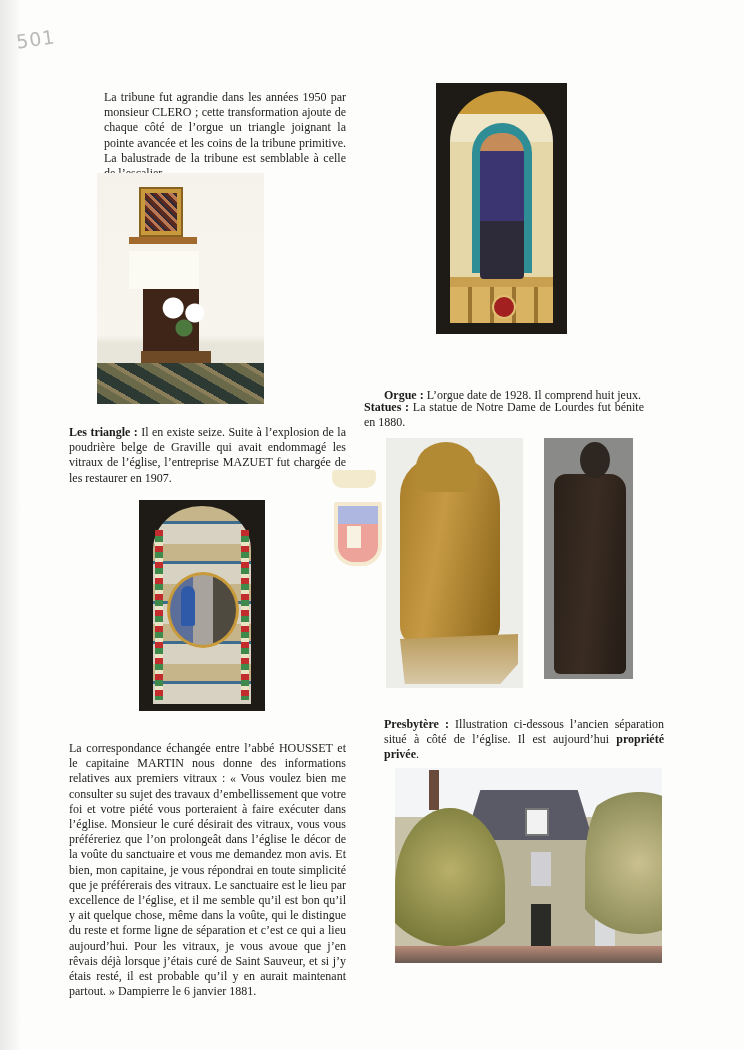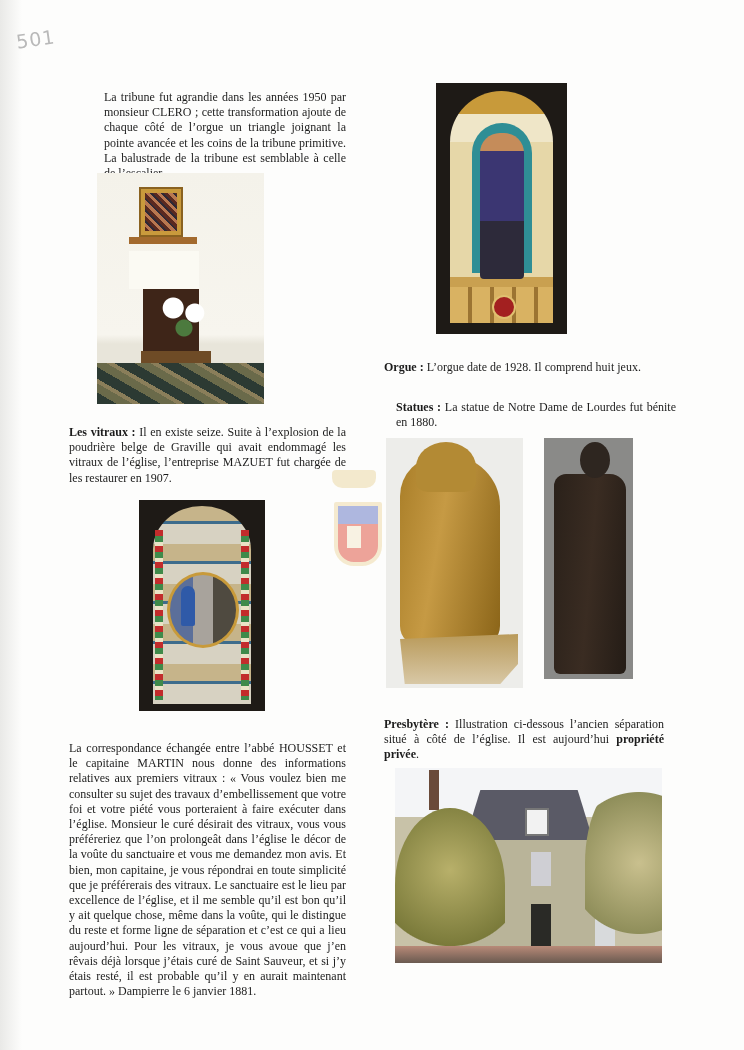--- a/index.html
+++ b/index.html
@@ -126,43 +126,43 @@
 <div class="photo altar">
   <div class="frame"></div>
   <div class="shelf"></div>
   <div class="cloth"></div>
   <div class="lectern"></div>
   <div class="flowers"></div>
   <div class="step"></div>
   <div class="floor"></div>
 </div>
 
-<p class="text" style="left:69px; top:425px; width:277px;"><b>Les vitraux :</b><span> Il en existe seize. Suite à l’explosion de la poudrière belge de Graville qui avait endommagé les vitraux de l’église, l’entreprise MAZUET fut chargée de les restaurer en 1907.</span></p>
+<p class="text" style="left:69px; top:425px; width:277px;"><b>Les triangle :</b><span> Il en existe seize. Suite à l’explosion de la poudrière belge de Graville qui avait endommagé les vitraux de l’église, l’entreprise MAZUET fut chargée de les restaurer en 1907.</span></p>
 
 <div class="photo glass window2">
   <div class="arch"></div>
   <div class="border-l"></div>
   <div class="border-r"></div>
   <div class="medallion"></div>
   <div class="virgin"></div>
 </div>
 
 <p class="text" style="left:69px; top:741px; width:277px;">La correspondance échangée entre l’abbé HOUSSET et le capitaine MARTIN nous donne des informations relatives aux premiers vitraux : « Vous voulez bien me consulter su sujet des travaux d’embellissement que votre foi et votre piété vous porteraient à faire exécuter dans l’église. Monsieur le curé désirait des vitraux, vous vous préféreriez que l’on prolongeât dans l’église le décor de la voûte du sanctuaire et vous me demandez mon avis. Et bien, mon capitaine, je vous répondrai en toute simplicité que je préférerais des vitraux. Le sanctuaire est le lieu par excellence de l’église, et il me semble qu’il est bon qu’il y ait quelque chose, même dans la voûte, qui le distingue du reste et forme ligne de séparation et c’est ce qui a lieu aujourd’hui. Pour les vitraux, je vous avoue que j’en rêvais déjà lorsque j’étais curé de Saint Sauveur, et si j’y étais resté, il est probable qu’il y en aurait maintenant partout. » Dampierre le 6 janvier 1881.</p>
 
 <div class="photo glass window1">
   <div class="arch"></div>
   <div class="halo"></div>
   <div class="saint"></div>
   <div class="base"></div>
   <div class="medal"></div>
 </div>
 
-<p class="text" style="left:384px; top:360px; width:280px;"><b>Orgue :</b><span> L’orgue date de 1928. Il comprend huit jeux.</span></p>
+<p class="text" style="left:384px; top:388px; width:280px;"><b>Orgue :</b><span> L’orgue date de 1928. Il comprend huit jeux.</span></p>
 
-<p class="text" style="left:396px; top:400px; width:280px;"><b>Statues :</b><span> La statue de Notre Dame de Lourdes fut bénite en 1880.</span></p>
+<p class="text" style="left:364px; top:400px; width:280px;"><b>Statues :</b><span> La statue de Notre Dame de Lourdes fut bénite en 1880.</span></p>
 
 <div class="arms">
   <div class="crown"></div>
   <div class="shield"></div>
   <div class="tower"></div>
 </div>
 
 <div class="photo statue1">
   <div class="body"></div>
   <div class="head"></div>

